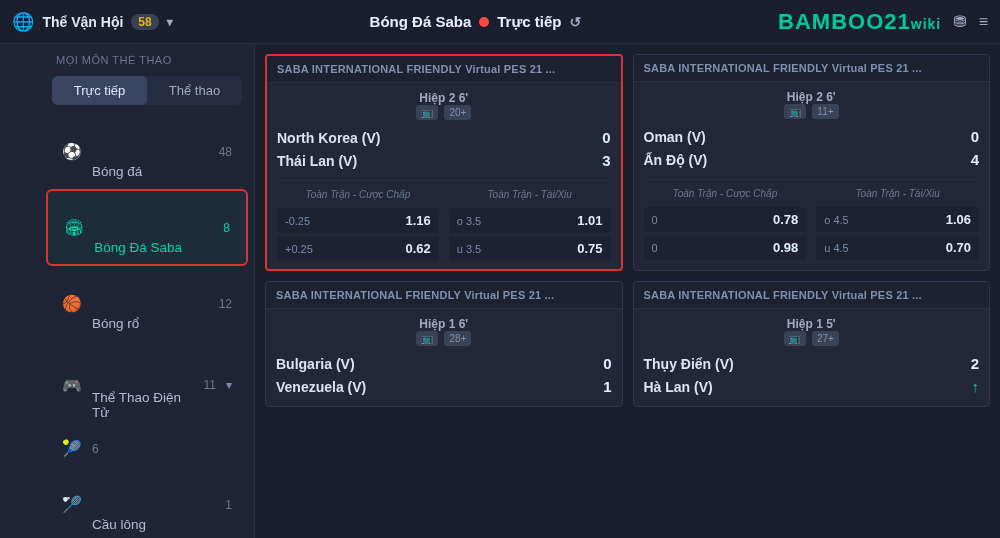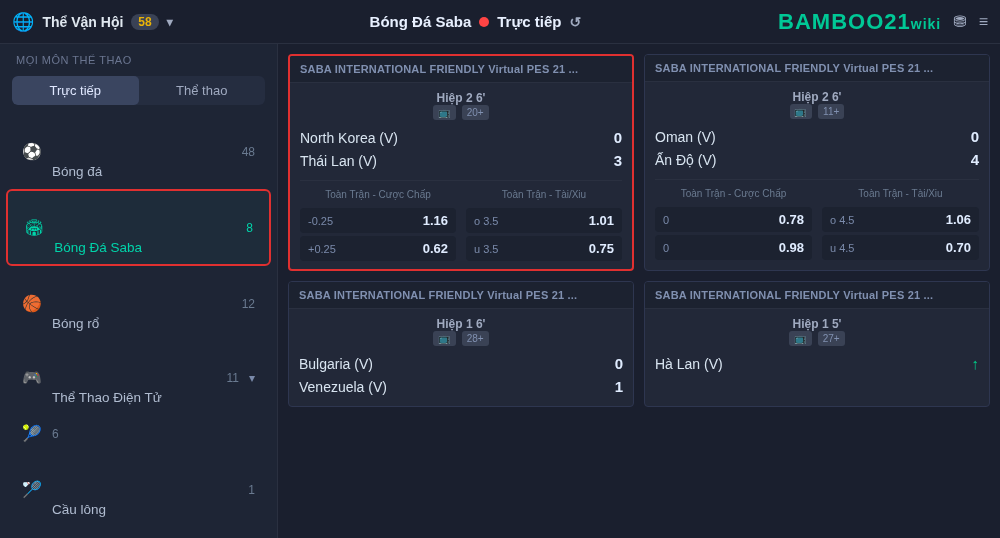--- a/index.html
+++ b/index.html
@@ -75,26 +75,27 @@
 
     
     .main-layout {
       display: flex;
       flex: 1;
       overflow: hidden;
     }
 
     
     .sidebar {
-      width: 278px;
+      width: 255px;
       background: #1e2535;
       border-right: 1px solid #2a3040;
       flex-shrink: 0;
       overflow-y: auto;
       padding-bottom: 10px;
+      padding-left: 40px;
     }
     .sidebar-section-label {
       padding: 10px 16px 6px;
       font-size: 11px;
       color: #6a7590;
       text-transform: uppercase;
       letter-spacing: 0.5px;
     }
     .toggle-buttons {
       display: flex;
@@ -240,21 +241,21 @@
       color: #8090b0;
     }
     .team-row {
       display: flex;
       justify-content: space-between;
       align-items: center;
       padding: 3px 0;
     }
     .team-name {
       font-size: 14px;
-      font-weight: 400;
+      font-weight: 700;
       color: #d8e4f0;
     }
     .team-score {
       font-size: 15px;
       font-weight: 700;
       color: #e0ecff;
       min-width: 20px;
       text-align: right;
     }
     .odds-section {
@@ -268,20 +269,21 @@
       margin-bottom: 4px;
     }
     .odds-col {
       flex: 1;
     }
     .odds-col-title {
       font-size: 10px;
       color: #6a7a90;
       margin-bottom: 4px;
       text-align: center;
+      font-style: italic;
     }
     .odds-row {
       display: flex;
       gap: 10px;
     }
     .odds-pair {
       flex: 1;
       display: flex;
       flex-direction: column;
       gap: 3px;
@@ -525,20 +527,24 @@
           <div class="match-info-row">
             <div class="match-time">
               <span class="hiep">Hiệp 1 5'</span>
             </div>
             <div class="match-meta">
               <span class="tv-icon-box">📺</span>
               <span class="age-badge">27+</span>
             </div>
           </div>
           <div class="team-row">
+            <span class="team-name">Thụy Điển (V)</span>
+            <span class="team-score">2</span>
+          </div>
+          <div class="team-row">
             <span class="team-name">Hà Lan (V)</span>
             <span class="team-score" style="color:#00cc88;">↑</span>
           </div>
         </div>
       </div>
 
     </div>
   </div>
 </div>
 

